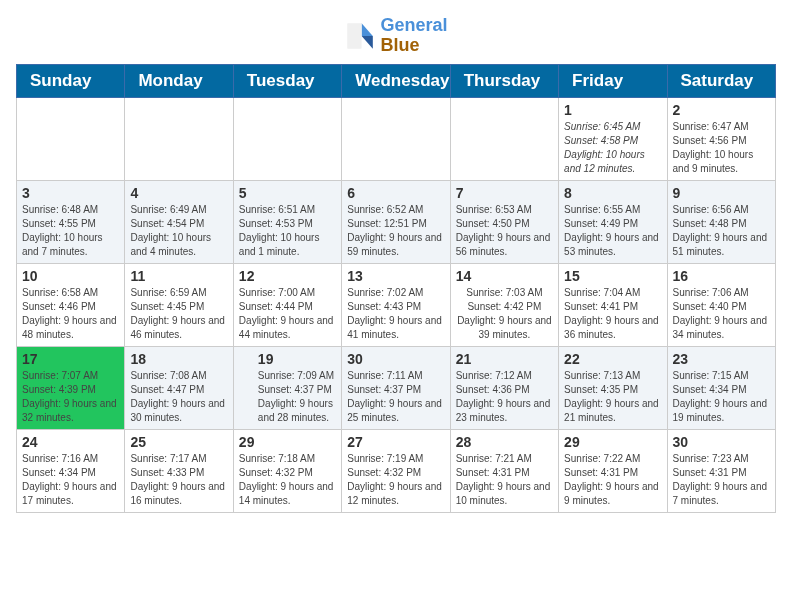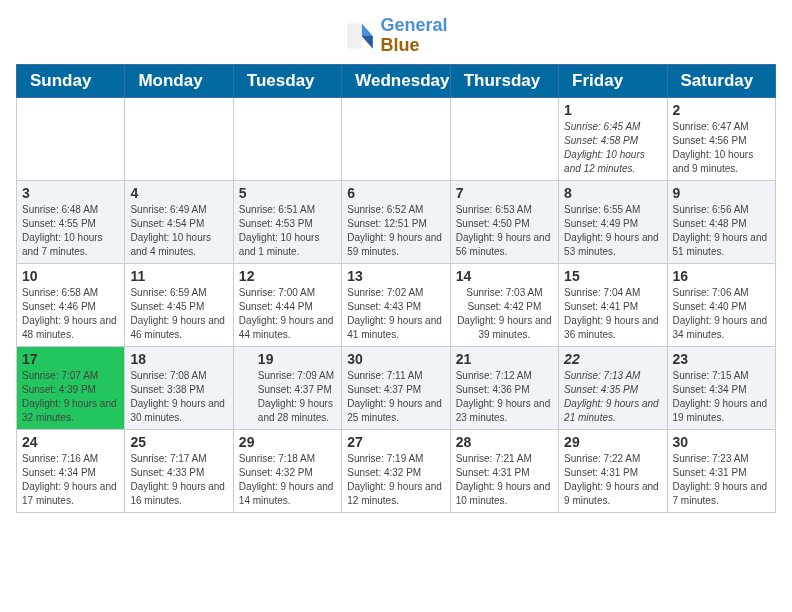--- a/index.html
+++ b/index.html
@@ -231,42 +231,42 @@
       <tr>
         <td style="background: #22c55e;">
           <div class="day-num">17</div>
           <div class="day-info" style="white-space: pre-line;">Sunrise: 7:07 AM
 Sunset: 4:39 PM
 Daylight: 9 hours and 32 minutes.</div>
         </td>
         <td style="background: rgb(240, 244, 248);">
           <div class="day-num">18</div>
           <div class="day-info" style="white-space: pre-line;">Sunrise: 7:08 AM
-Sunset: 3:38 PM
+Sunset: 4:47 PM
 Daylight: 9 hours and 30 minutes.</div>
         </td>
         <td style="background: rgb(240, 244, 248); padding-left: 24px;">
           <div class="day-num">19</div>
           <div class="day-info" style="white-space: pre-line;">Sunrise: 7:09 AM
 Sunset: 4:37 PM
 Daylight: 9 hours and 28 minutes.</div>
         </td>
         <td style="background: rgb(240, 244, 248);">
           <div class="day-num">30</div>
           <div class="day-info" style="white-space: pre-line;">Sunrise: 7:11 AM
 Sunset: 4:37 PM
 Daylight: 9 hours and 25 minutes.</div>
         </td>
         <td style="background: rgb(240, 244, 248);">
           <div class="day-num">21</div>
           <div class="day-info" style="white-space: pre-line;">Sunrise: 7:12 AM
 Sunset: 4:36 PM
 Daylight: 9 hours and 23 minutes.</div>
         </td>
-        <td style="background: rgb(240, 244, 248); font-style: italic;">
+        <td style="background: rgb(240, 244, 248);">
           <div class="day-num">22</div>
           <div class="day-info" style="white-space: pre-line;">Sunrise: 7:13 AM
 Sunset: 4:35 PM
 Daylight: 9 hours and 21 minutes.</div>
         </td>
         <td style="background: rgb(240, 244, 248);">
           <div class="day-num">23</div>
           <div class="day-info" style="white-space: pre-line;">Sunrise: 7:15 AM
 Sunset: 4:34 PM
 Daylight: 9 hours and 19 minutes.</div>

